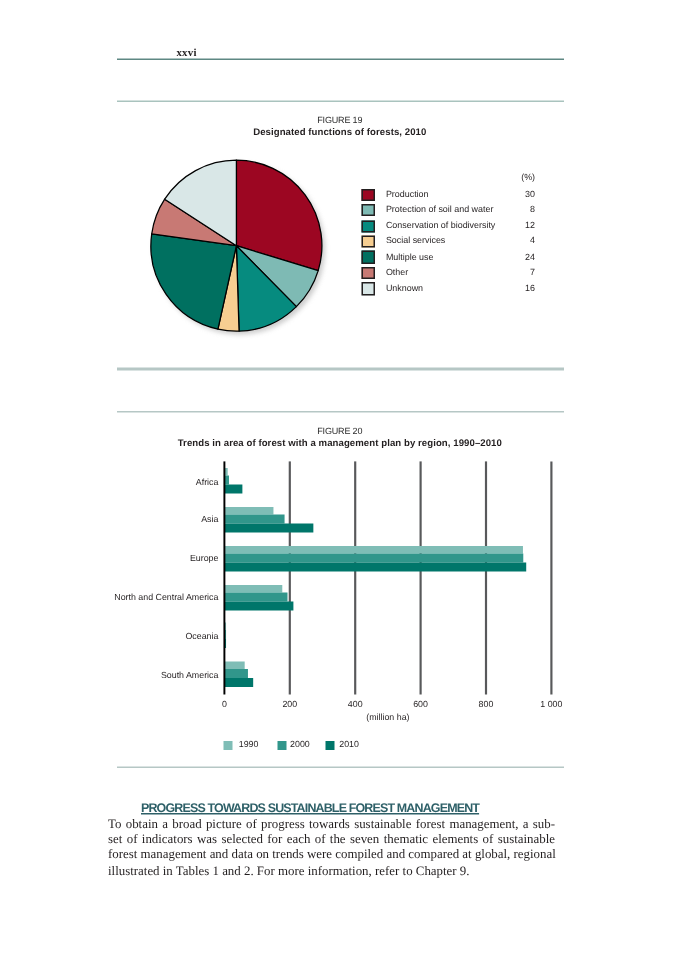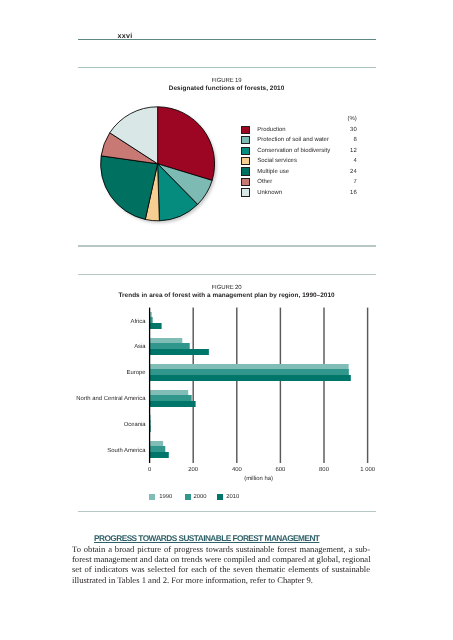--- a/index.html
+++ b/index.html
@@ -2,21 +2,21 @@
 <html><head>
 <meta charset="utf-8">
 <title>Page</title>
 <style>
   html,body{margin:0;padding:0;}
   body{width:453px;height:640px;background:#ffffff;font-family:"Liberation Sans",sans-serif;overflow:hidden;
         -webkit-font-smoothing:antialiased;text-rendering:geometricPrecision;}
   .page{position:relative;width:453px;height:640px;background:#fff;}
 
   
-  .folio{position:absolute;left:77.6px;top:31.4px;font-family:Liberation Sans, sans-serif;
+  .folio{position:absolute;left:77.6px;top:31.4px;font-family:Liberation Serif, serif;
          font-weight:bold;font-size:7.2px;letter-spacing:0.22px;color:#231f20;padding-left:40px;}
   .rule{position:absolute;left:77.6px;width:298.4px;height:1.3px;}
   .rule-head{top:38.9px;height:1.4px;background:#5e8883;}
   .rule-a{top:66.9px;background:#a9c3be;}
   .rule-b{top:245.4px;background:#b6c7c5;}
   .rule-c{top:273.8px;background:#b6c7c5;}
   .rule-d{top:510.5px;background:#b6c7c5;}
 
   
   .fignum{position:absolute;text-align:center;font-size:6.0px;color:#2b2b2b;letter-spacing:-0.11px;}
@@ -169,18 +169,18 @@
            </div>
       <div class="blrow">
              <span class="blsw" style="left:216.8px;top:494.3px;background:#00766A"></span>
              <span class="bllab" style="left:226.2px;top:494.1px;">2010</span>
            </div>
     </div>
 
   <div class="sechead">PROGRESS TOWARDS SUSTAINABLE FOREST MANAGEMENT</div>
   <div class="para" id="para">
       <div class="pline j">To obtain a broad picture of progress towards sustainable forest management, a sub-</div>
+      <div class="pline j">set of indicators was selected for each of the seven thematic elements of sustainable</div>
       <div class="pline j">forest management and data on trends were compiled and compared at global, regional</div>
-      <div class="pline j">set of indicators was selected for each of the seven thematic elements of sustainable</div>
       <div class="pline">illustrated in Tables 1 and 2. For more information, refer to Chapter 9.</div>
     </div>
 
 </div>
 
 </body></html>

